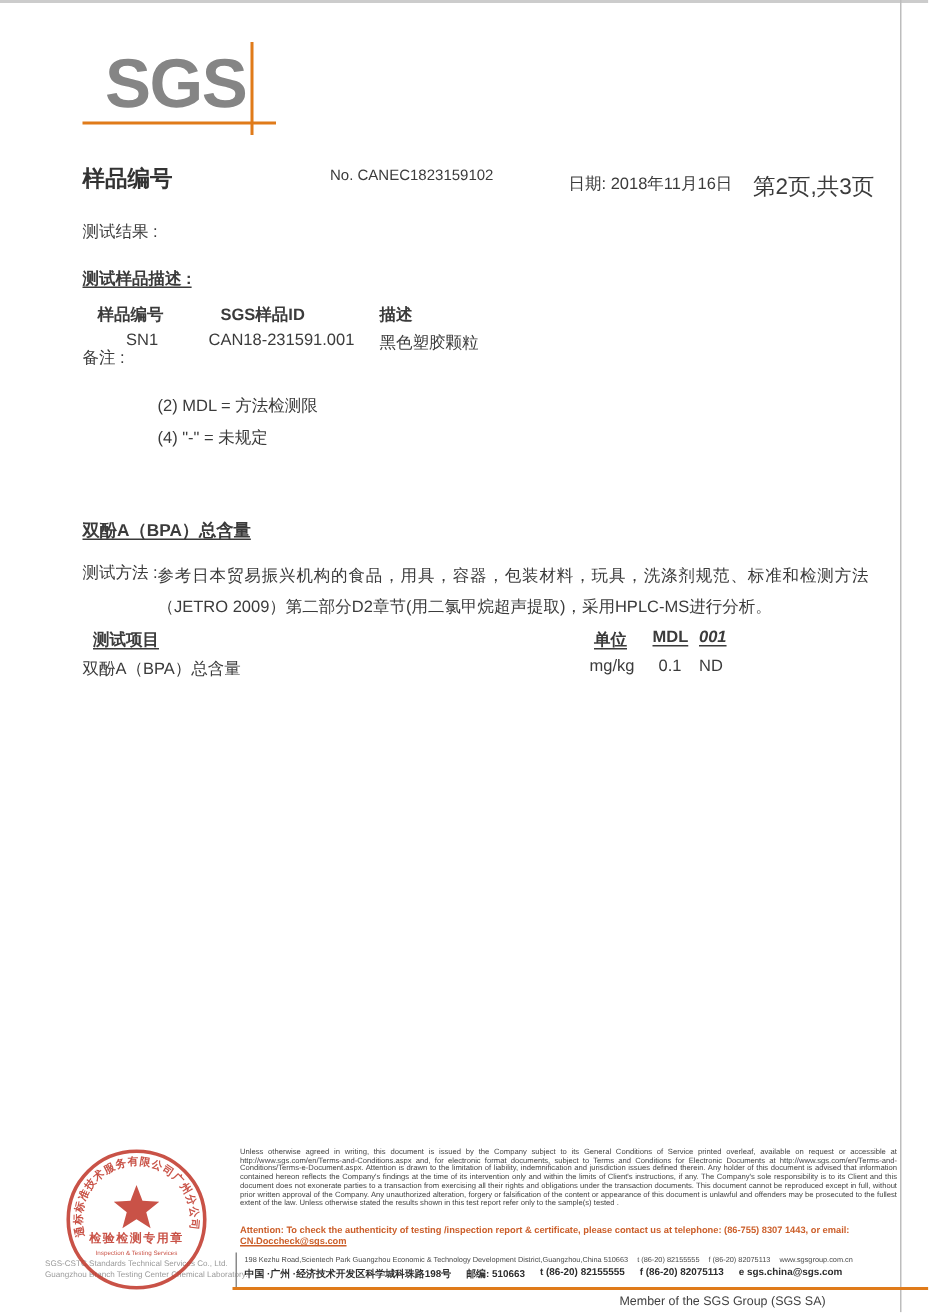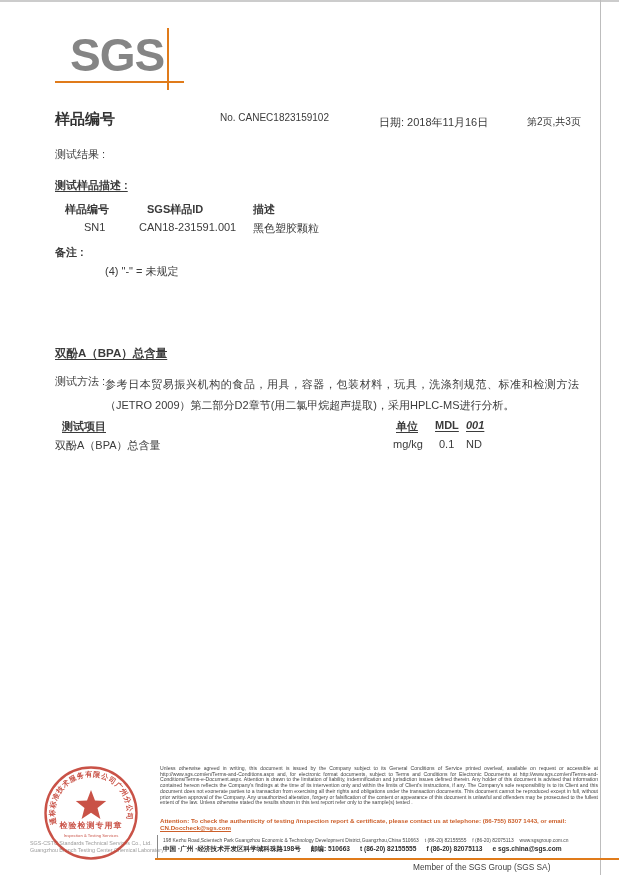--- a/index.html
+++ b/index.html
@@ -18,38 +18,38 @@
   
   .logo-text { left:70px; top:30px; font-size:46px; font-weight:bold; color:#858585;
                letter-spacing:-1px; line-height:50px; }
   .logo-hline { left:55px; top:81px; width:129px; height:2px; background:#e07b1a; }
   .logo-vline { left:167px; top:28px; width:2px; height:62px; background:#e07b1a; }
 
   
   .doc-title { left:55px; top:110px; font-size:15px; font-weight:bold; color:#333; }
   .report-no { left:220px; top:112px; font-size:10px;text-align:center; }
   .report-date { left:379px; top:115px; font-size:11px; }
-  .page-info { left:527px; top:115px; font-size:10px; }
+  .page-info { left:502px; top:115px; font-size:15px; }
 
   .t11 { font-size:11px; }
   .bold { font-weight:bold; }
   .ul { text-decoration:underline; text-underline-offset:2px; }
   .it { font-style:italic; }
 
   .results-label { left:55px; top:147px; }
   .sample-heading { left:55px; top:178px; }
 
   .sample-h1 { left:65px; top:202px; }
   .sample-h2 { left:147px; top:202px; }
   .sample-h3 { left:253px; top:202px; }
   .sample-v1 { left:84px; top:221px; }
   .sample-v2 { left:139px; top:221px; }
   .sample-v3 { left:253px; top:221px; }
 
-  .notes-label { left:55px; top:245px;font-weight:bold; }
+  .notes-label { left:55px; top:231px; }
   .notes-list { left:105px; top:261px; line-height:20.5px; }
 
   .bpa-heading { left:55px; top:346px; font-size:11.5px; }
   .method-label { left:55px; top:374px; }
   .method-text { left:105px; top:374px; width:474px; line-height:20.5px; text-align:justify; }
 
   .rt-h-item { left:62px; top:419px; }
   .rt-h-unit { left:396px; top:419px;text-align:center; }
   .rt-h-mdl  { left:435px; top:419px; }
   .rt-h-sid  { left:466px; top:419px; }
@@ -98,20 +98,21 @@
   <div class="abs t11 bold ul sample-heading">测试样品描述 :</div>
   <div class="abs t11 bold sample-h1">样品编号</div>
   <div class="abs t11 bold sample-h2">SGS样品ID</div>
   <div class="abs t11 bold sample-h3">描述</div>
   <div class="abs t11 sample-v1">SN1</div>
   <div class="abs t11 sample-v2">CAN18-231591.001</div>
   <div class="abs t11 sample-v3">黑色塑胶颗粒</div>
 
   <div class="abs t11 notes-label">备注 :</div>
   <div class="abs t11 notes-list">
+    <div>(2) MDL = 方法检测限</div>
     <div>(4) "-" = 未规定</div>
   </div>
 
   <div class="abs bold ul bpa-heading">双酚A（BPA）总含量</div>
   <div class="abs t11 method-label">测试方法 :</div>
   <div class="abs t11 method-text">参考日本贸易振兴机构的食品，用具，容器，包装材料，玩具，洗涤剂规范、标准和检测方法（JETRO 2009）第二部分D2章节(用二氯甲烷超声提取)，采用HPLC-MS进行分析。</div>
 
   <div class="abs t11 bold ul rt-h-item">测试项目</div>
   <div class="abs t11 bold ul rt-h-unit">单位</div>
   <div class="abs t11 bold ul rt-h-mdl">MDL</div>

